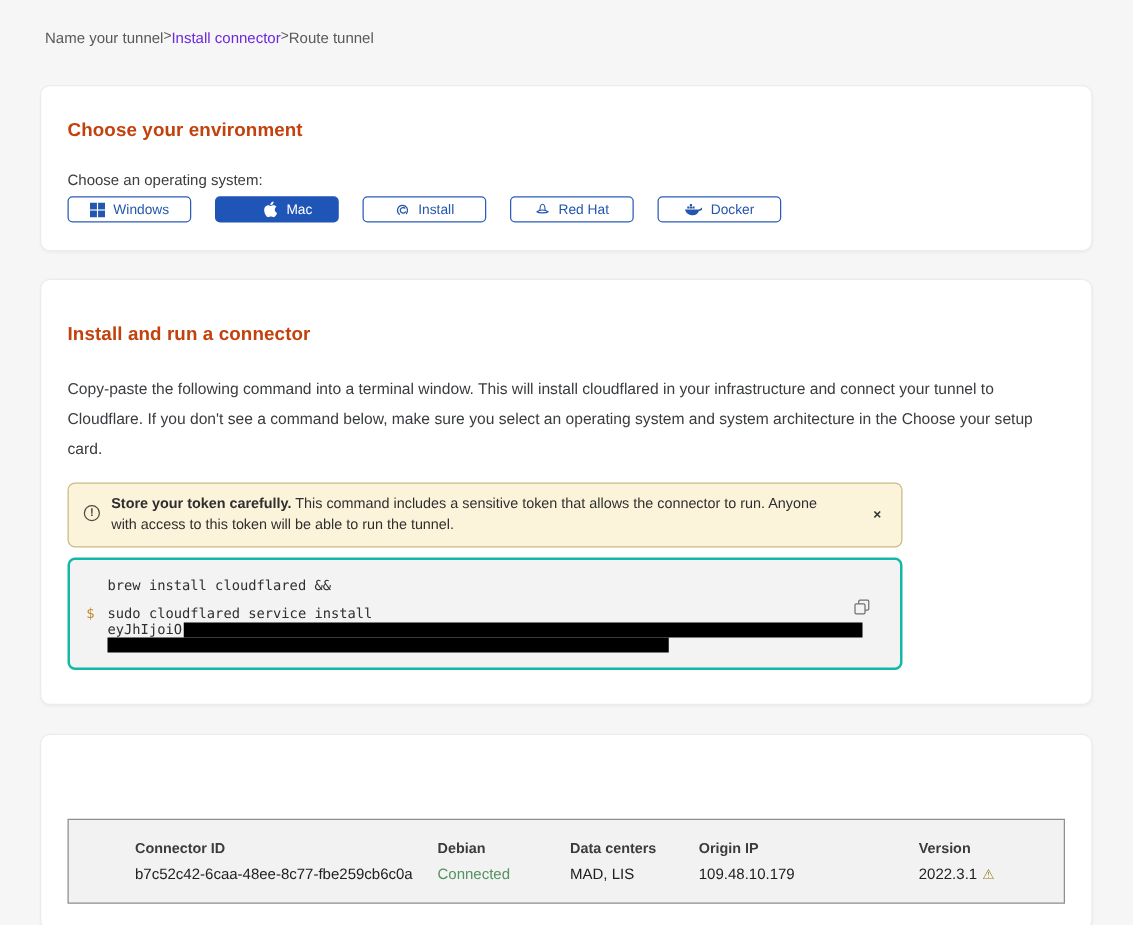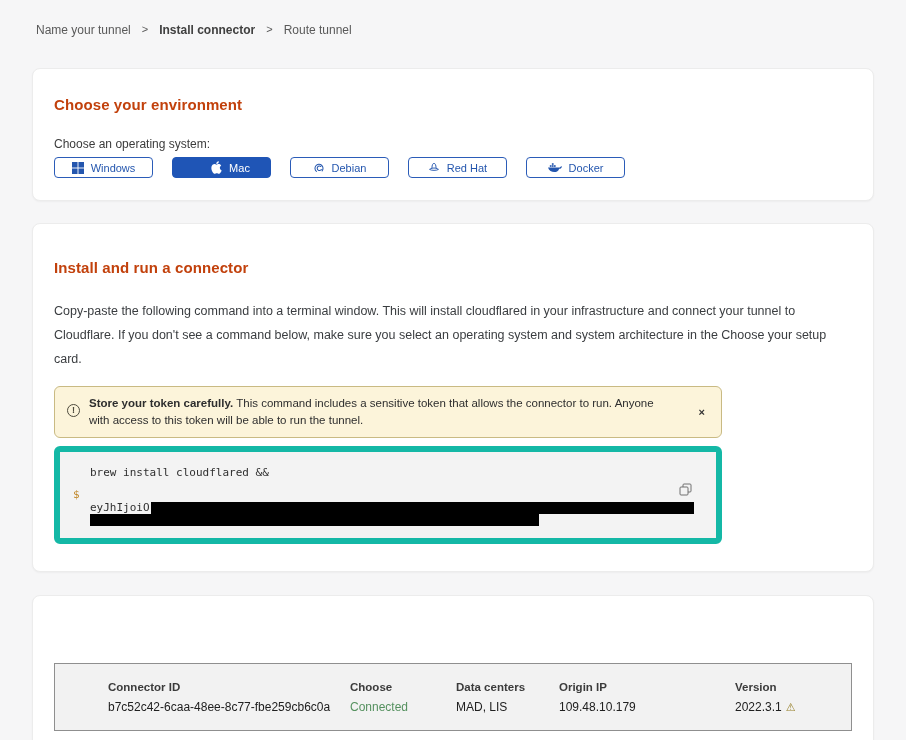--- a/index.html
+++ b/index.html
@@ -11,24 +11,24 @@
     overflow: hidden;
   }
 
   
   .breadcrumb {
     padding: 23px 36px 0;
     font-size: 12px;
     color: #595959;
     display: flex;
     align-items: flex-start;
-    gap: 11px;
+    gap: 0;
   }
   .breadcrumb .crumb { cursor: default; }
-  .breadcrumb .crumb.active { font-weight: bold; color: #404040; }
+  .breadcrumb .crumb.active { font-weight: normal; color: #6d28d9; }
   .breadcrumb .sep { color: #595959; font-size: 11px; }
 
   
   .card {
     margin: 0 32px;
     background: #ffffff;
     border: 1px solid #ececec;
     border-radius: 8px;
     box-shadow: 0 1px 2px rgba(0,0,0,0.04);
   }
@@ -94,21 +94,21 @@
     background: none; border: none;
     font-size: 11px; font-weight: bold; color: #333;
     cursor: pointer; padding: 2px 6px;
     font-family: "Liberation Sans", sans-serif;
   }
 
   .code-block {
     margin-top: 8px;
     width: 668px;
     background: #f3f3f3;
-    border: 6px solid #14b8a6;
+    border: 2px solid #14b8a6;
     border-radius: 6px;
     position: relative;
     padding: 14px 0 12px;
     font-family: "DejaVu Sans Mono", monospace;
     font-size: 11px;
     color: #2f2f2f;
   }
   .code-line { padding-left: 30px; line-height: 13px; white-space: nowrap; }
   .code-gap { height: 9px; }
   .prompt-row { display: flex; }
@@ -176,21 +176,21 @@
       </span>
       <span>Mac</span>
     </button>
     <button class="os-btn">
       <span>
         <svg width="12" height="12" viewBox="0 0 14 14" fill="none" stroke="currentColor" stroke-width="1.2" stroke-linecap="round">
             <path d="M9.2 5.3a2.6 2.6 0 1 0 .5 3.4"></path>
             <path d="M10.6 10.4A4.7 4.7 0 1 0 4 11"></path>
           </svg>
       </span>
-      <span>Debian</span>
+      <span>Install</span>
     </button>
     <button class="os-btn">
       <span>
         <svg width="12" height="11" viewBox="0 0 14 12" fill="none" stroke="currentColor" stroke-width="1.1" stroke-linejoin="round">
             <path d="M4.6 6.8C4.6 3 5.6 1.2 7 1.2s2.4 1.8 2.4 5.6"></path>
             <path d="M1.8 8.2c1.6 1.5 8.8 1.5 10.4 0 0 0-2-1.6-5.2-1.6S1.8 8.2 1.8 8.2z"></path>
           </svg>
       </span>
       <span>Red Hat</span>
     </button>
@@ -217,36 +217,37 @@
     <span class="warning-icon">!</span>
     <span class="warning-text"><b>Store your token carefully.</b><span> This command includes a sensitive token that allows the connector to run. Anyone with access to this token will be able to run the tunnel.</span></span>
     <button class="warning-close">×</button>
   </div>
 
   <div class="code-block">
     <div class="code-line">brew install cloudflared &amp;&amp;</div>
     <div class="code-gap"></div>
     <div class="prompt-row">
       <span class="prompt-char">$</span>
+      <span class="code-line" style="padding-left:0">sudo cloudflared service install</span>
     </div>
     <div class="code-line"><span>eyJhIjoiO</span><span class="redact redact-inline"></span></div>
     <div class="redact-row"></div>
     <button class="copy-btn" title="">
       <svg width="13" height="13" viewBox="0 0 13 13" fill="none" stroke="#707070" stroke-width="1">
           <rect x="4" y="1" width="8" height="8" rx="1"></rect>
           <rect x="1" y="4" width="8" height="8" rx="1" fill="#f3f3f3"></rect>
         </svg>
     </button>
   </div>
 </section>
 
 <section class="card card-connectors">
   <div class="connectors-table">
     <div class="th">Connector ID</div>
-    <div class="th">Choose</div>
+    <div class="th">Debian</div>
     <div class="th">Data centers</div>
     <div class="th">Origin IP</div>
     <div class="th">Version</div>
 
     <div class="td">b7c52c42-6caa-48ee-8c77-fbe259cb6c0a</div>
     <div class="td status">Connected</div>
     <div class="td">MAD, LIS</div>
     <div class="td">109.48.10.179</div>
     <div class="td"><span>2022.3.1</span><span class="version-warn">⚠</span></div>
   </div>

